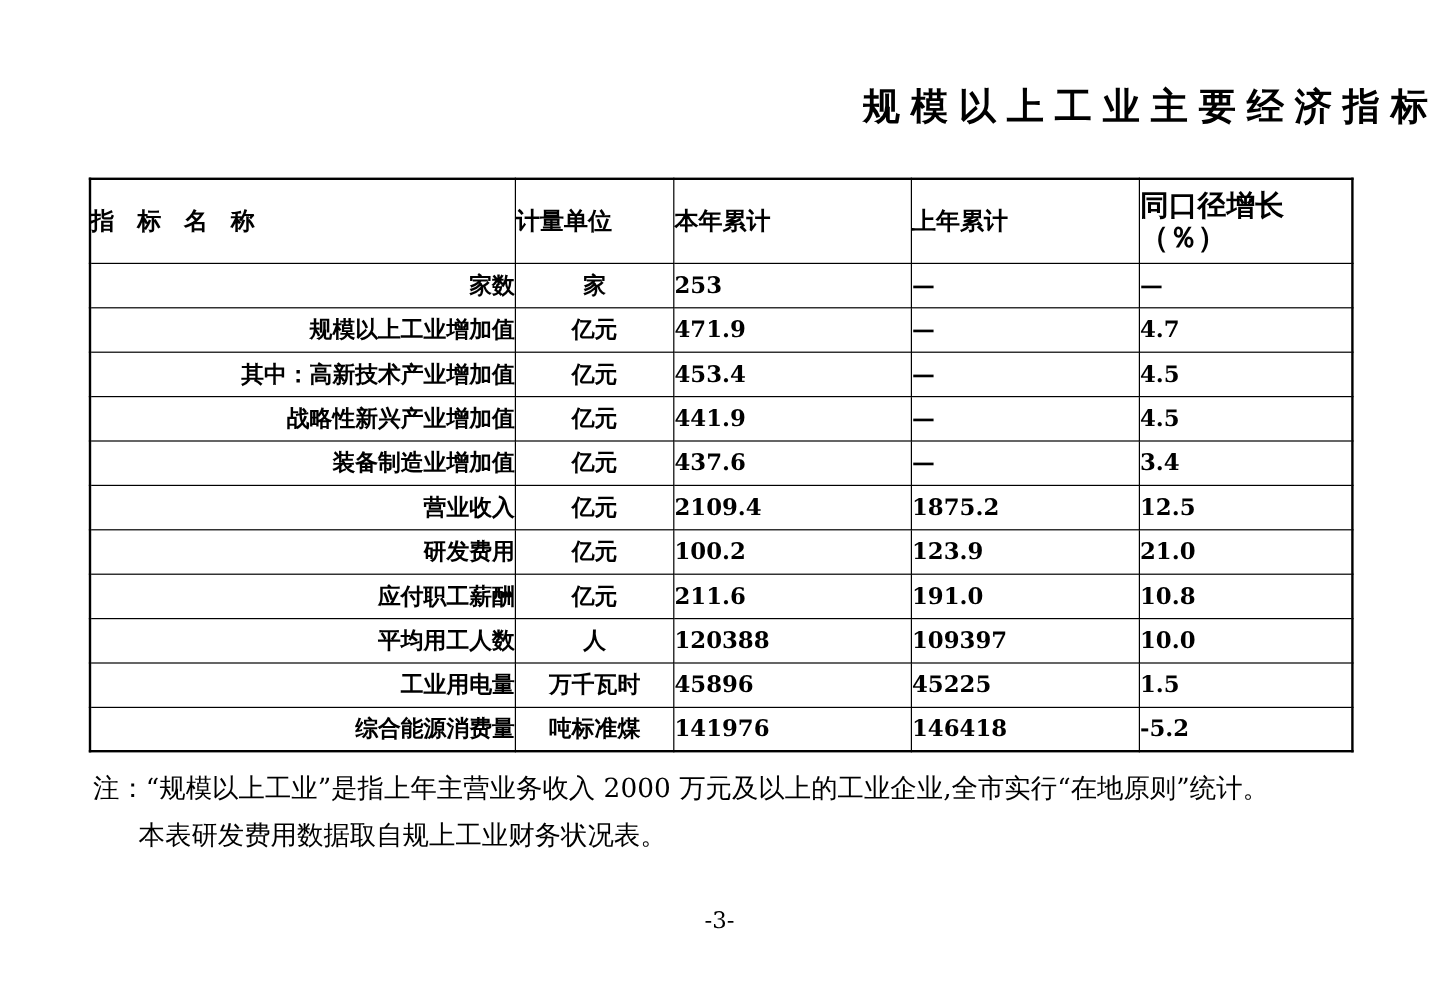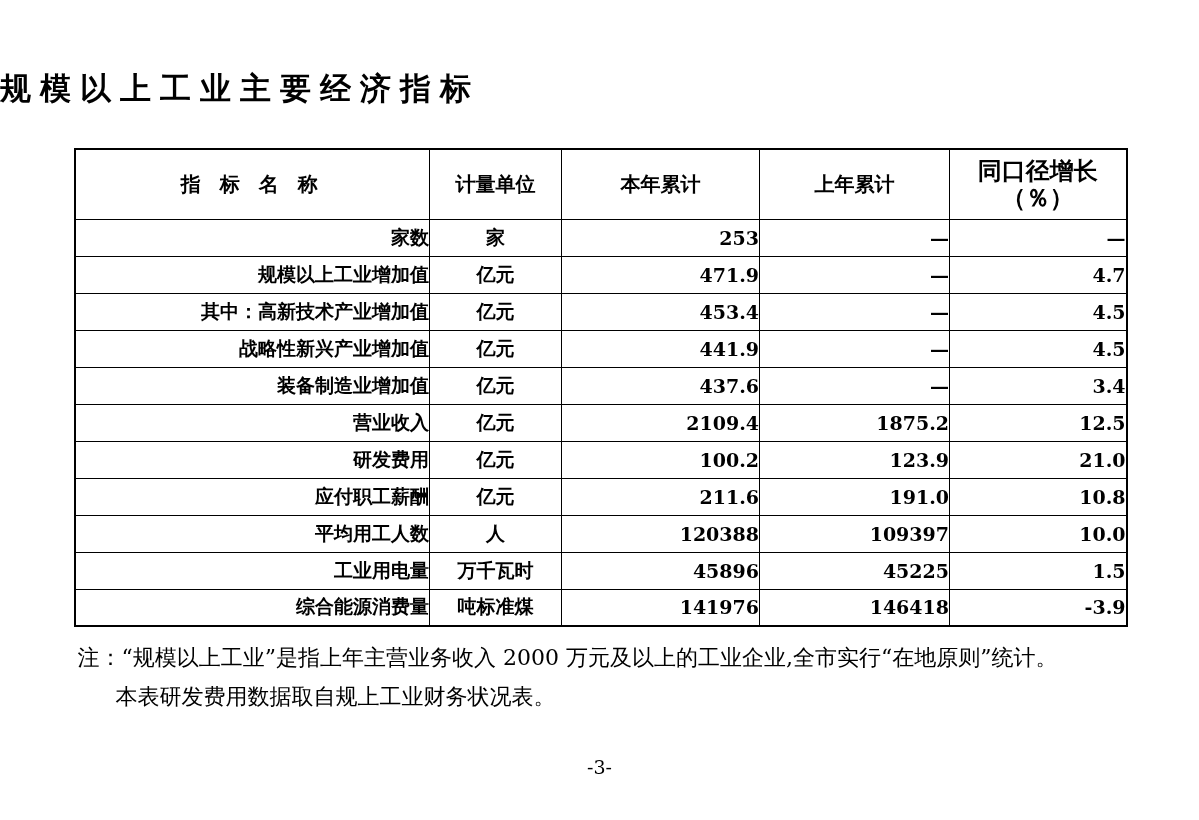--- a/index.html
+++ b/index.html
@@ -14,27 +14,28 @@
     color: #000000;
     overflow: hidden;
   }
   .page {
     position: relative;
     width: 1199px;
     height: 820px;
     box-sizing: border-box;
   }
   .doc-title {
-    text-align: left;
+    text-align: right;
     font-size: 31px;
     font-weight: bold;
     letter-spacing: 9px;
     margin-top: 68px;
     margin-bottom: 0;
     font-family: "DejaVu Serif", "Liberation Serif", serif;
+    padding-left: 36px;
   }
   .table-wrap {
     margin: 38px auto 0 auto;
     width: 1052px;
   }
   table.main {
     border-collapse: collapse;
     width: 100%;
     table-layout: fixed;
     border: 2px solid #000;
@@ -43,21 +44,21 @@
     border: 1px solid #000;
     padding: 0;
     font-size: 19px;
     font-weight: bold;
     font-family: "DejaVu Serif", "Liberation Serif", serif;
     height: 37px;
     box-sizing: border-box;
   }
   table.main thead th {
     height: 70px;
-    text-align: center;
+    text-align: left;
     vertical-align: middle;
     font-size: 20px;
   }
   .hdr-ind {
     letter-spacing: 6px;
   }
   .hdr-sub {
     display: block;
     font-size: 24px;
     line-height: 1.15;
@@ -72,21 +73,20 @@
     text-align: right;
     padding-left: 14px;
     white-space: nowrap;
   }
   td.name.indent1 { padding-left: 70px; }
   td.name.indent2 { padding-left: 94px; }
   td.unit {
     text-align: center;
   }
   td.num {
-    text-align: right;
     padding-right: 14px;
     font-family: "DejaVu Sans", "Liberation Sans", sans-serif;
     font-weight: normal;
     font-size: 20px;
   }
   td.num.dash {
     font-family: "DejaVu Serif", "Liberation Serif", serif;
   }
   .notes {
     width: 1052px;
@@ -203,21 +203,21 @@
             <td class="unit">万千瓦时</td>
             <td class="num">45896</td>
             <td class="num">45225</td>
             <td class="num">1.5</td>
           </tr>
           <tr>
             <td class="name">综合能源消费量</td>
             <td class="unit">吨标准煤</td>
             <td class="num">141976</td>
             <td class="num">146418</td>
-            <td class="num">-3.9</td>
+            <td class="num">-5.2</td>
           </tr>
         </tbody>
     </table>
   </div>
 
   <div class="notes">
     <div class="n1">注：“规模以上工业”是指上年主营业务收入 2000 万元及以上的工业企业,全市实行“在地原则”统计。</div>
     <div class="n2">本表研发费用数据取自规上工业财务状况表。</div>
   </div>
 

